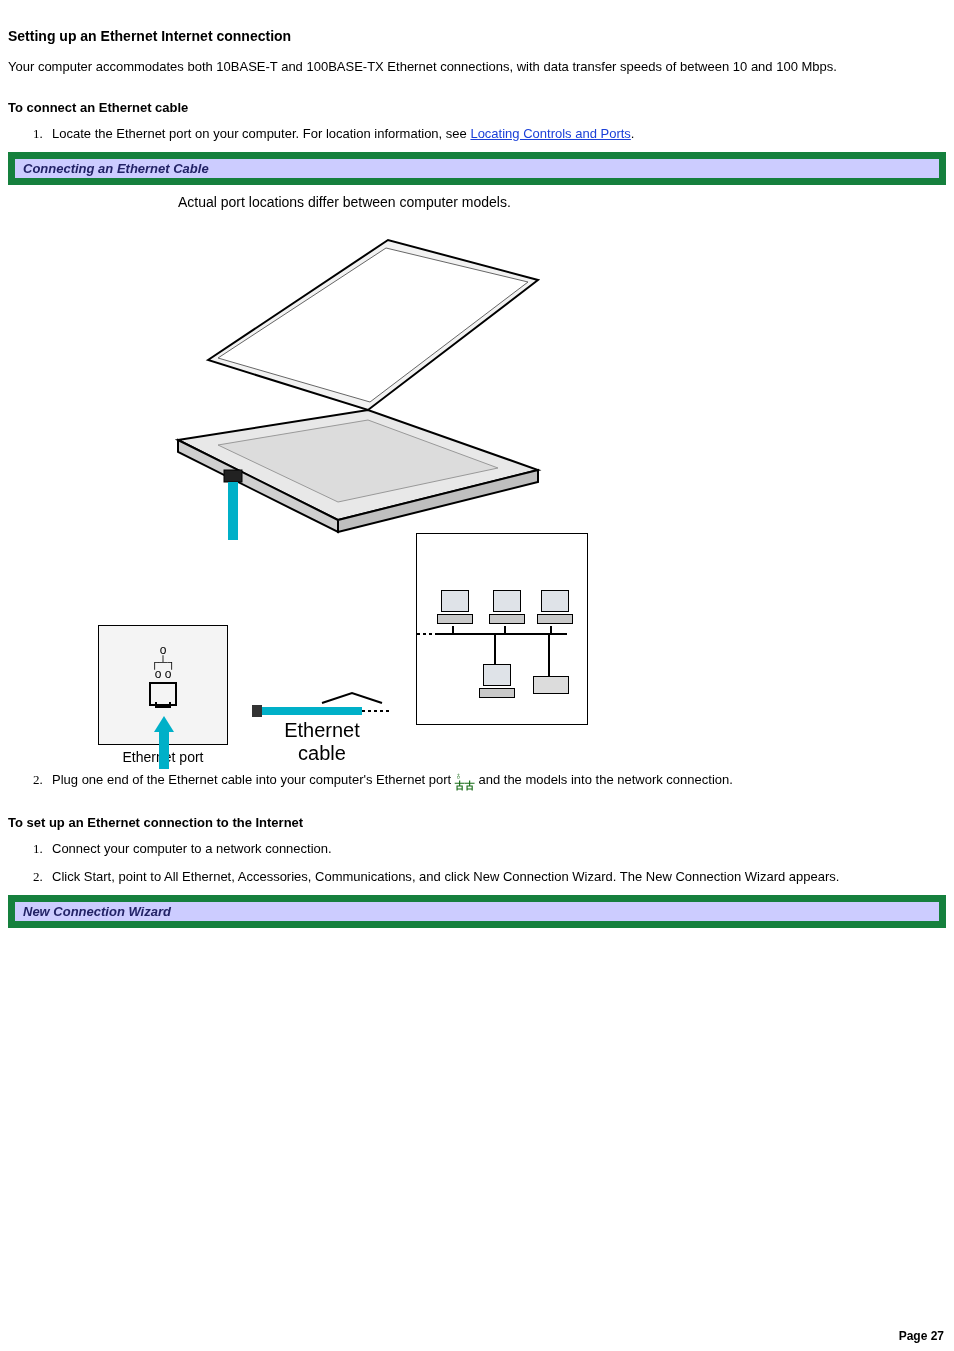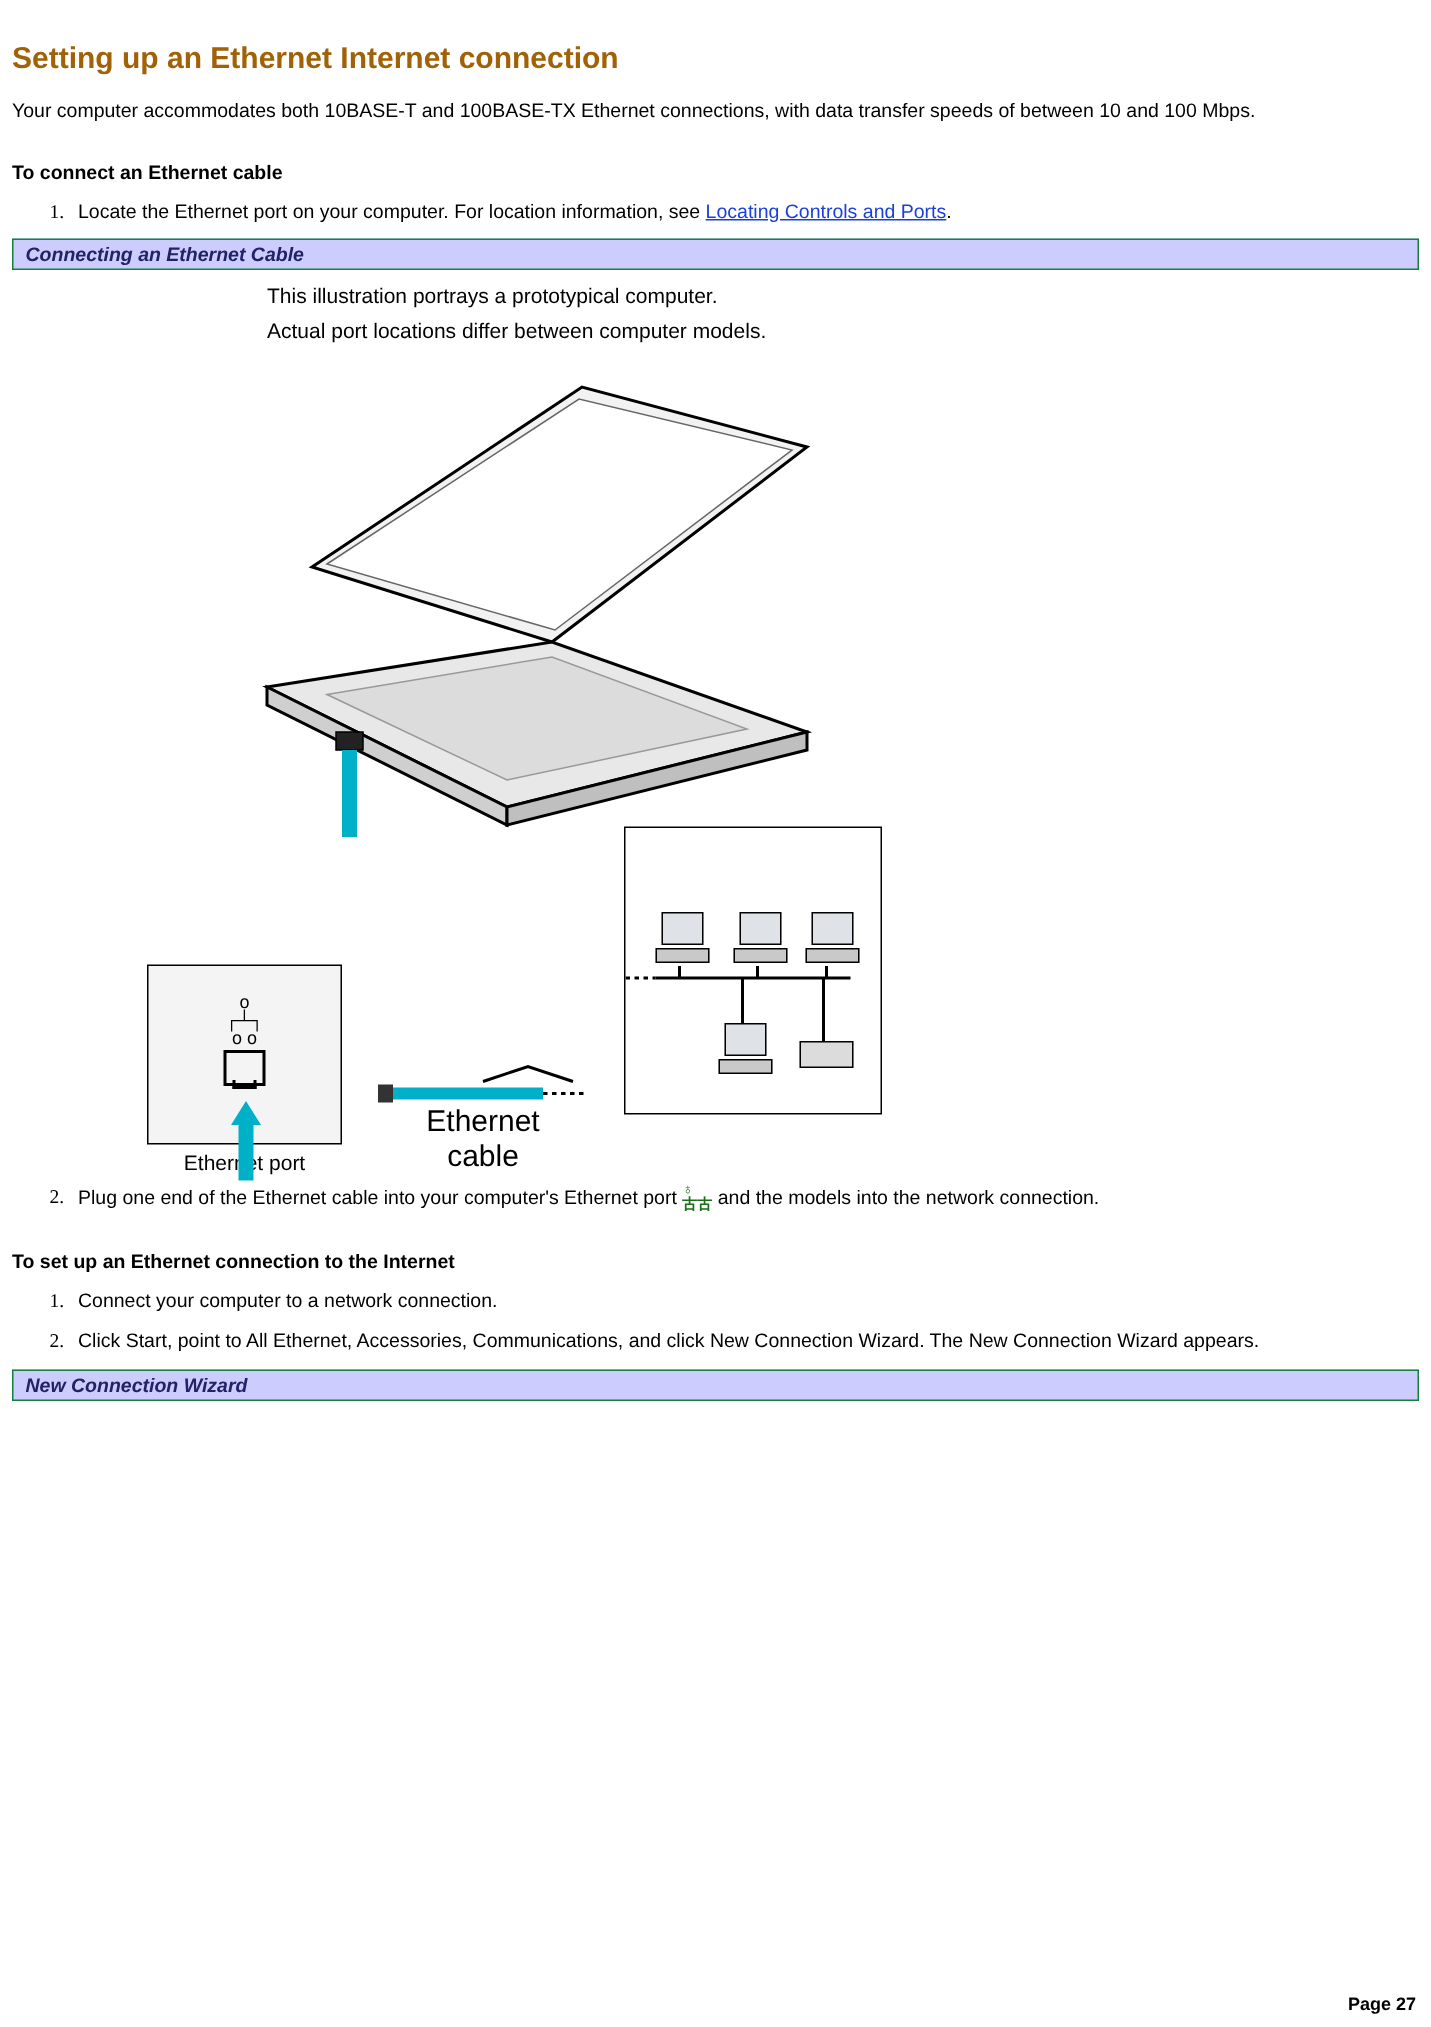--- a/index.html
+++ b/index.html
@@ -4,22 +4,22 @@
 <style>
   body {
     font-family: Verdana, Geneva, sans-serif;
     font-size: 13px;
     color: #000;
     margin: 0;
     padding: 8px 8px 8px 8px;
     width: 938px;
   }
   h2.main-title {
-    color: #a16207;
-    font-size: 20px;
+    color: #000000;
+    font-size: 14px;
     font-weight: bold;
     margin: 20px 0 14px 0;
   }
   p.intro {
     margin: 0 0 20px 0;
     line-height: 1.35;
   }
   h3.sub {
     font-size: 13px;
     font-weight: bold;
@@ -36,21 +36,21 @@
   }
   ol li::marker {
     font-family: "Times New Roman", serif;
     font-size: 13px;
   }
   a.doclink {
     color: #1a3fd8;
   }
   .caption-bar {
     background: #ccccff;
-    border: 1px solid #15803d;
+    border: 7px solid #15803d;
     font-style: italic;
     font-weight: bold;
     color: #222266;
     padding: 2px 8px;
     margin: 6px 0 0 0;
     font-size: 13px;
   }
   .ill-wrap {
     display: flex;
     justify-content: flex-start;
@@ -138,21 +138,20 @@
 <ol>
   <li>
     <span>Locate the Ethernet port on your computer. For location information, see </span><a class="doclink" href="#">Locating Controls and Ports</a><span>.</span>
   </li>
 </ol>
 
 <div class="caption-bar">Connecting an Ethernet Cable</div>
 
 <div class="ill-wrap">
   <div>
-    <div class="ill-note">This illustration portrays a prototypical computer.</div>
     <div class="ill-note">Actual port locations differ between computer models.</div>
   </div>
 </div>
 
 <div style="padding-left:130px;">
   <svg width="420" height="320" viewBox="0 0 420 320">
 
     <polygon points="70,140 250,20 400,60 230,190" fill="#f2f2f2" stroke="#000" stroke-width="2"></polygon>
     <polygon points="80,138 248,28 390,62 232,182" fill="#fff" stroke="#666" stroke-width="1"></polygon>
 

